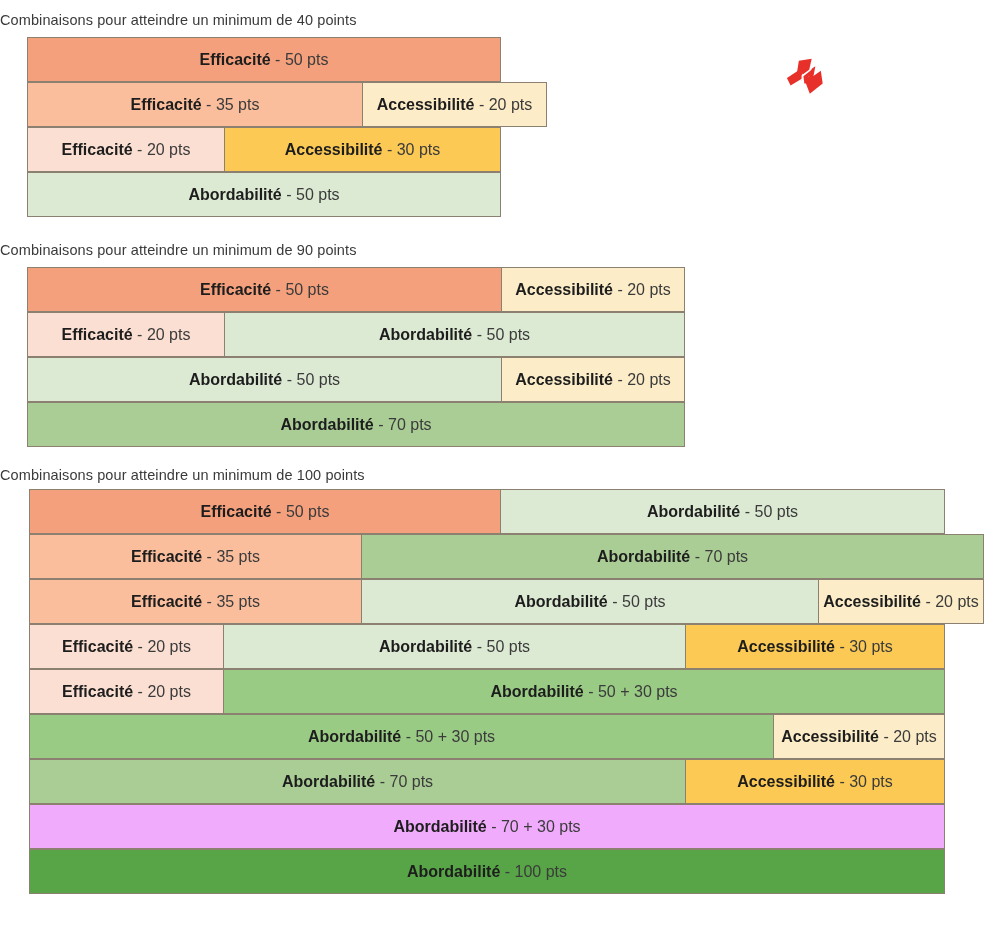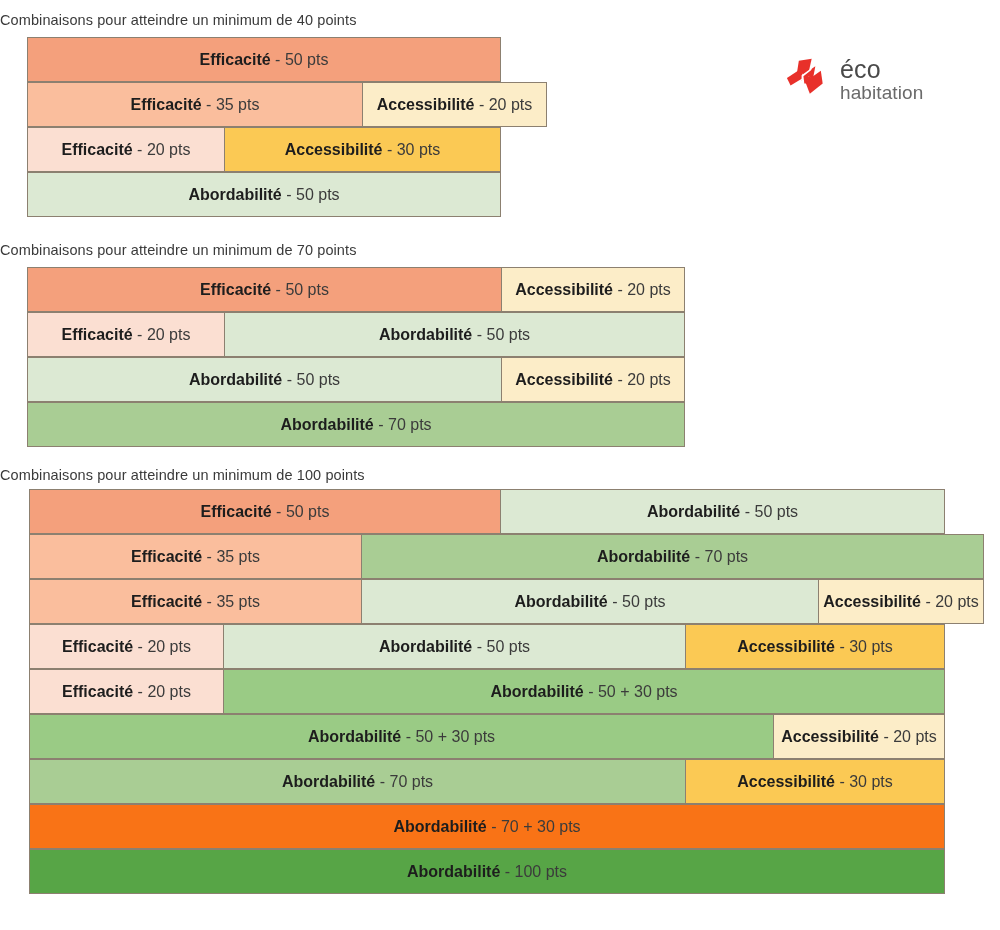--- a/index.html
+++ b/index.html
@@ -134,21 +134,21 @@
     <div class="row" style="top: 135px; height: 45px;">
       <div class="cell" style="left: 27px; width: 474px; background: rgb(220, 233, 211);">
         <span class="cell-label"><b>Abordabilité</b> - 50 pts</span>
       </div>
     </div>
 
   </div>
 </div>
 
 <div class="section" style="top: 230px; height: 217px;">
-  <div class="section-title" style="top: 12px;">Combinaisons pour atteindre un minimum de 70 points</div>
+  <div class="section-title" style="top: 12px;">Combinaisons pour atteindre un minimum de 90 points</div>
   <div class="rows" style="top: 37px;">
 
     <div class="row" style="top: 0px; height: 45px;">
       <div class="cell" style="left: 27px; width: 475px; background: rgb(244, 160, 124);">
         <span class="cell-label"><b>Efficacité</b> - 50 pts</span>
       </div>
       <div class="cell" style="left: 501px; width: 184px; background: rgb(252, 237, 200);">
         <span class="cell-label"><b>Accessibilité</b> - 20 pts</span>
       </div>
     </div>
@@ -247,21 +247,21 @@
     <div class="row" style="top: 270px; height: 45px;">
       <div class="cell" style="left: 29px; width: 657px; background: rgb(169, 205, 148);">
         <span class="cell-label"><b>Abordabilité</b> - 70 pts</span>
       </div>
       <div class="cell" style="left: 685px; width: 260px; background: rgb(251, 201, 84);">
         <span class="cell-label"><b>Accessibilité</b> - 30 pts</span>
       </div>
     </div>
 
     <div class="row" style="top: 315px; height: 45px;">
-      <div class="cell" style="left: 29px; width: 916px; background: #f97316;">
+      <div class="cell" style="left: 29px; width: 916px; background: #f0abfc;">
         <span class="cell-label"><b>Abordabilité</b> - 70 + 30 pts</span>
       </div>
     </div>
 
     <div class="row" style="top: 360px; height: 45px;">
       <div class="cell" style="left: 29px; width: 916px; background: rgb(87, 165, 70);">
         <span class="cell-label"><b>Abordabilité</b> - 100 pts</span>
       </div>
     </div>
 
@@ -272,17 +272,13 @@
   <svg class="logo-mark" viewBox="0 0 100 96">
     <g id="logo-shapes">
         <polygon points="4,46 34,26 40,45 12,62" fill="#E8302A"></polygon>
         <polygon points="30,8 58,4 50,40 26,34" fill="#E8302A"></polygon>
         <polygon points="44,54 78,30 82,58 54,80" fill="#E8302A"></polygon>
         <polygon points="40,38 66,20 60,52 36,52" fill="#E8302A"></polygon>
         <polygon points="36,40 58,24 56,44 46,40 44,56 36,56" fill="#ffffff"></polygon>
         <polygon points="40,42 60,26 58,46 50,42 48,58 42,58" fill="#E8302A"></polygon>
       </g>
   </svg>
-  <div class="logo-text">
-    <span class="logo-eco">éco</span>
-    <span class="logo-hab">habitation</span>
-  </div>
 </div>
 
 </body></html>

